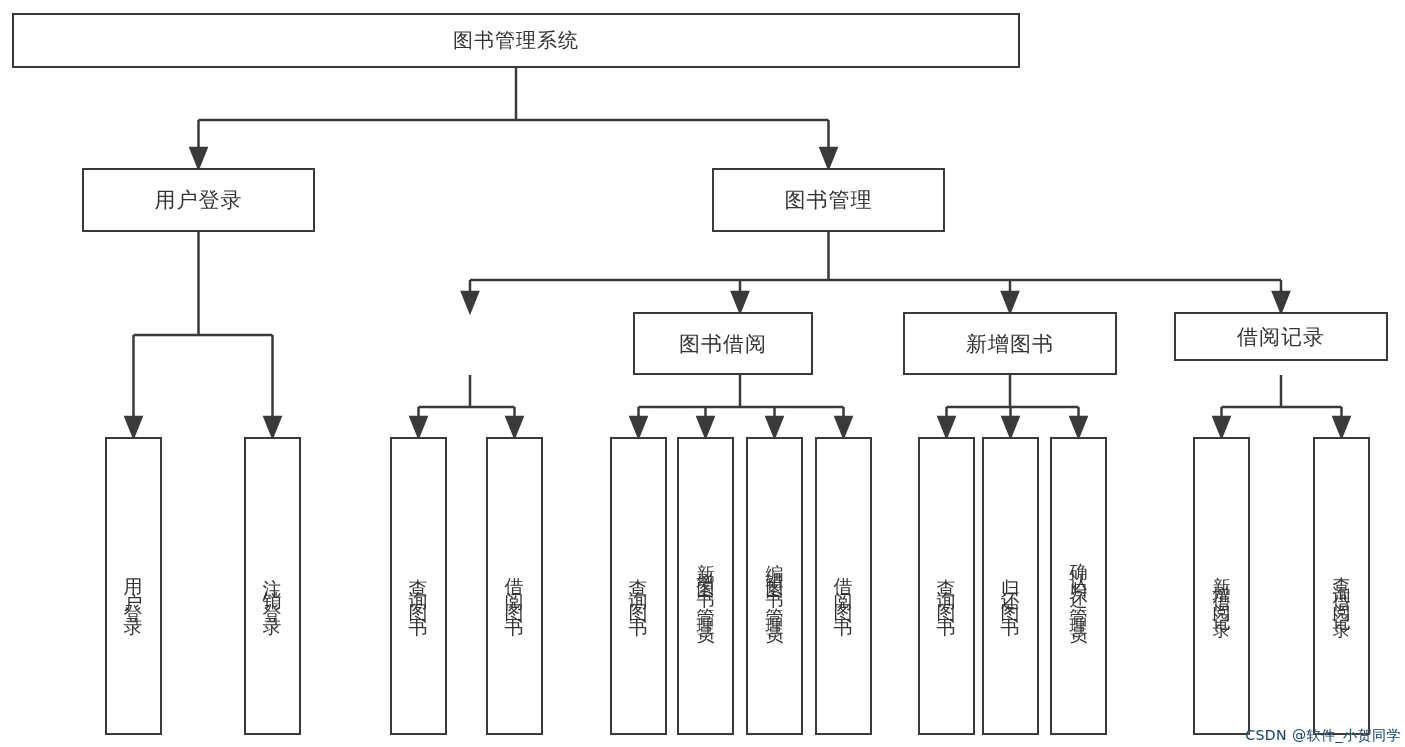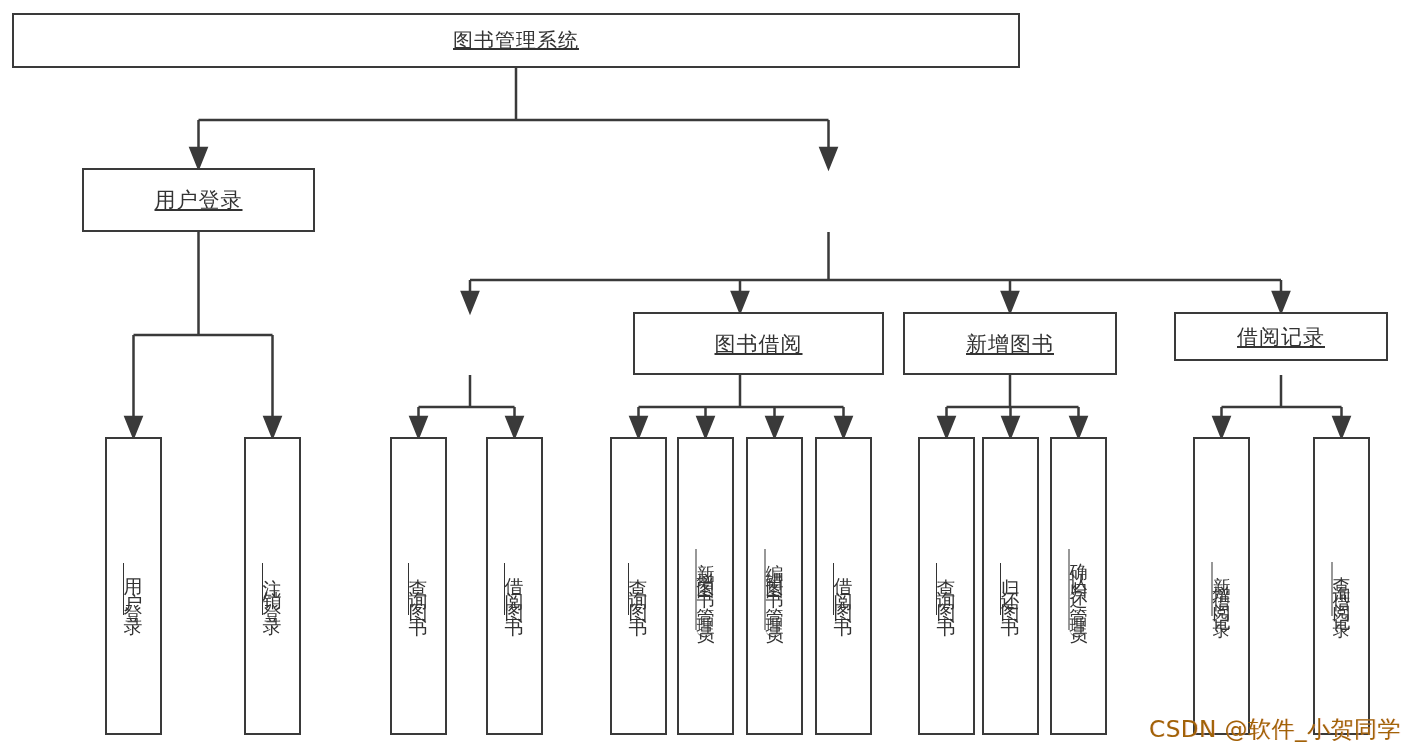--- a/index.html
+++ b/index.html
@@ -13,40 +13,39 @@
   .box{
     position:absolute;
     border:2.5px solid #3a3a3a;
     background:#ffffff;
     color:#333333;
     display:flex;
     align-items:center;
     justify-content:center;
     box-sizing:border-box;
     text-align:center;
-    text-decoration:underline;
   }
   .h{ font-size:21px; letter-spacing:1px; }
   .root{ font-size:20px; }
   .v{
     writing-mode:vertical-rl;
     font-size:19px;
     letter-spacing:13px;
     line-height:1;
     padding-top:6px;
   }
   .v.long{ letter-spacing:9px; font-size:18px; }
   svg.wires{ position:absolute; left:0; top:0; z-index:0; }
   .box{ z-index:1; }
   #watermark{
     position:absolute;
     right:4px; bottom:2px;
     z-index:2;
-    font-size:23px;
-    color:#a16207;
+    font-size:14px;
+    color:#0c4a6e;
     letter-spacing:0.5px;
     text-shadow:1px 0 0 rgba(244,180,180,0.45);
     white-space:nowrap;
     margin-top:6px;
   }
 </style>
 </head>
 <body>
 
 <div id="stage">
@@ -85,22 +84,23 @@
 
       <path fill="none" d="M1281,375 V407 M1221.5,407 H1341.5 M1221.5,407 V421 M1341.5,407 V421"></path>
       <polygon points="1213.5,417 1229.5,417 1221.5,437"></polygon>
       <polygon points="1333.5,417 1349.5,417 1341.5,437"></polygon>
     </g>
   </svg>
 
   <div class="box h root" style="left:12px;top:13px;width:1008px;height:55px">图书管理系统</div>
 
   <div class="box h" style="left:82px;top:168px;width:233px;height:64px">用户登录</div>
+  <div class="box h" style="left:712px;top:168px;width:233px;height:64px">图书管理</div>
 
-  <div class="box h" style="left:633px;top:312px;width:251px;height:63px">图书借阅</div>
+  <div class="box h" style="left:633px;top:312px;width:180px;height:63px">图书借阅</div>
   <div class="box h" style="left:903px;top:312px;width:214px;height:63px">新增图书</div>
   <div class="box h" style="left:1174px;top:312px;width:214px;height:49px">借阅记录</div>
 
   <div class="box v" style="left:105px;top:437px;width:57px;height:298px">用户登录</div>
   <div class="box v" style="left:244px;top:437px;width:57px;height:298px">注销登录</div>
 
   <div class="box v" style="left:390px;top:437px;width:57px;height:298px">查询图书</div>
   <div class="box v" style="left:486px;top:437px;width:57px;height:298px">借阅图书</div>
 
   <div class="box v" style="left:610px;top:437px;width:57px;height:298px">查询图书</div>

